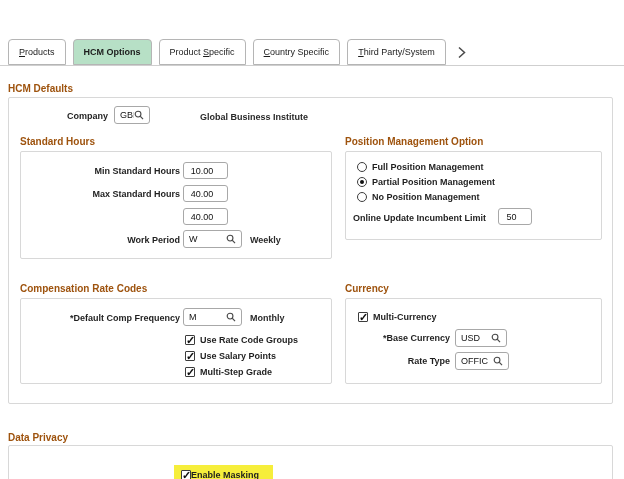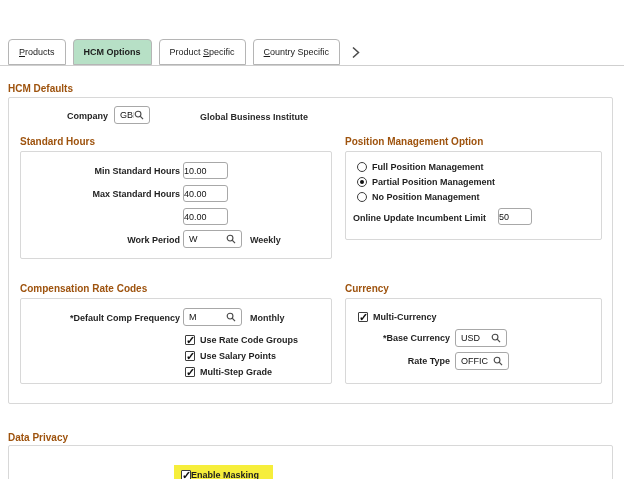--- a/index.html
+++ b/index.html
@@ -58,21 +58,21 @@
   }
   .flabel.r { text-align: right; }
   .desc { position: absolute; font-weight: bold; font-size: 9px; color: #2a2a2a; white-space: nowrap; }
   
   .numfld {
     position: absolute;
     height: 17px;
     border: 1px solid #a8a8a8; border-radius: 3px;
     font-family: "Liberation Sans", sans-serif;
     font-size: 9px; color: #111;
-    text-align: left; padding-right: 7px;
+    text-align: center; padding-right: 7px;
     background: #fff; outline: none;
   }
   .lookup {
     position: absolute; height: 18px;
     border: 1px solid #a8a8a8; border-radius: 3px;
     background: #fff;
     display: flex; align-items: center;
   }
   .lk-input {
     border: none; outline: none; background: transparent;
@@ -125,20 +125,23 @@
       </div>
     <div class="tab active">
         <span><span>HCM Options</span><span class="u"></span><span></span></span>
       </div>
     <div class="tab">
         <span><span>Product </span><span class="u">S</span><span>pecific</span></span>
       </div>
     <div class="tab">
         <span><span></span><span class="u">C</span><span>ountry Specific</span></span>
       </div>
+    <div class="tab">
+        <span><span></span><span class="u">T</span><span>hird Party/System</span></span>
+      </div>
     <div class="more-tabs">
       <svg width="9" height="13" viewBox="0 0 9 13">
           <polyline points="2,1.5 7.5,6.5 2,11.5" fill="none" stroke="#4a4a4a" stroke-width="1.5"></polyline>
         </svg>
     </div>
   </div>
   <div class="tabline"></div>
 
   <div class="heading" style="left:8px;top:51px">HCM Defaults</div>
   <div class="gbox" style="left:8px;top:65px;width:605px;height:307px"></div>

